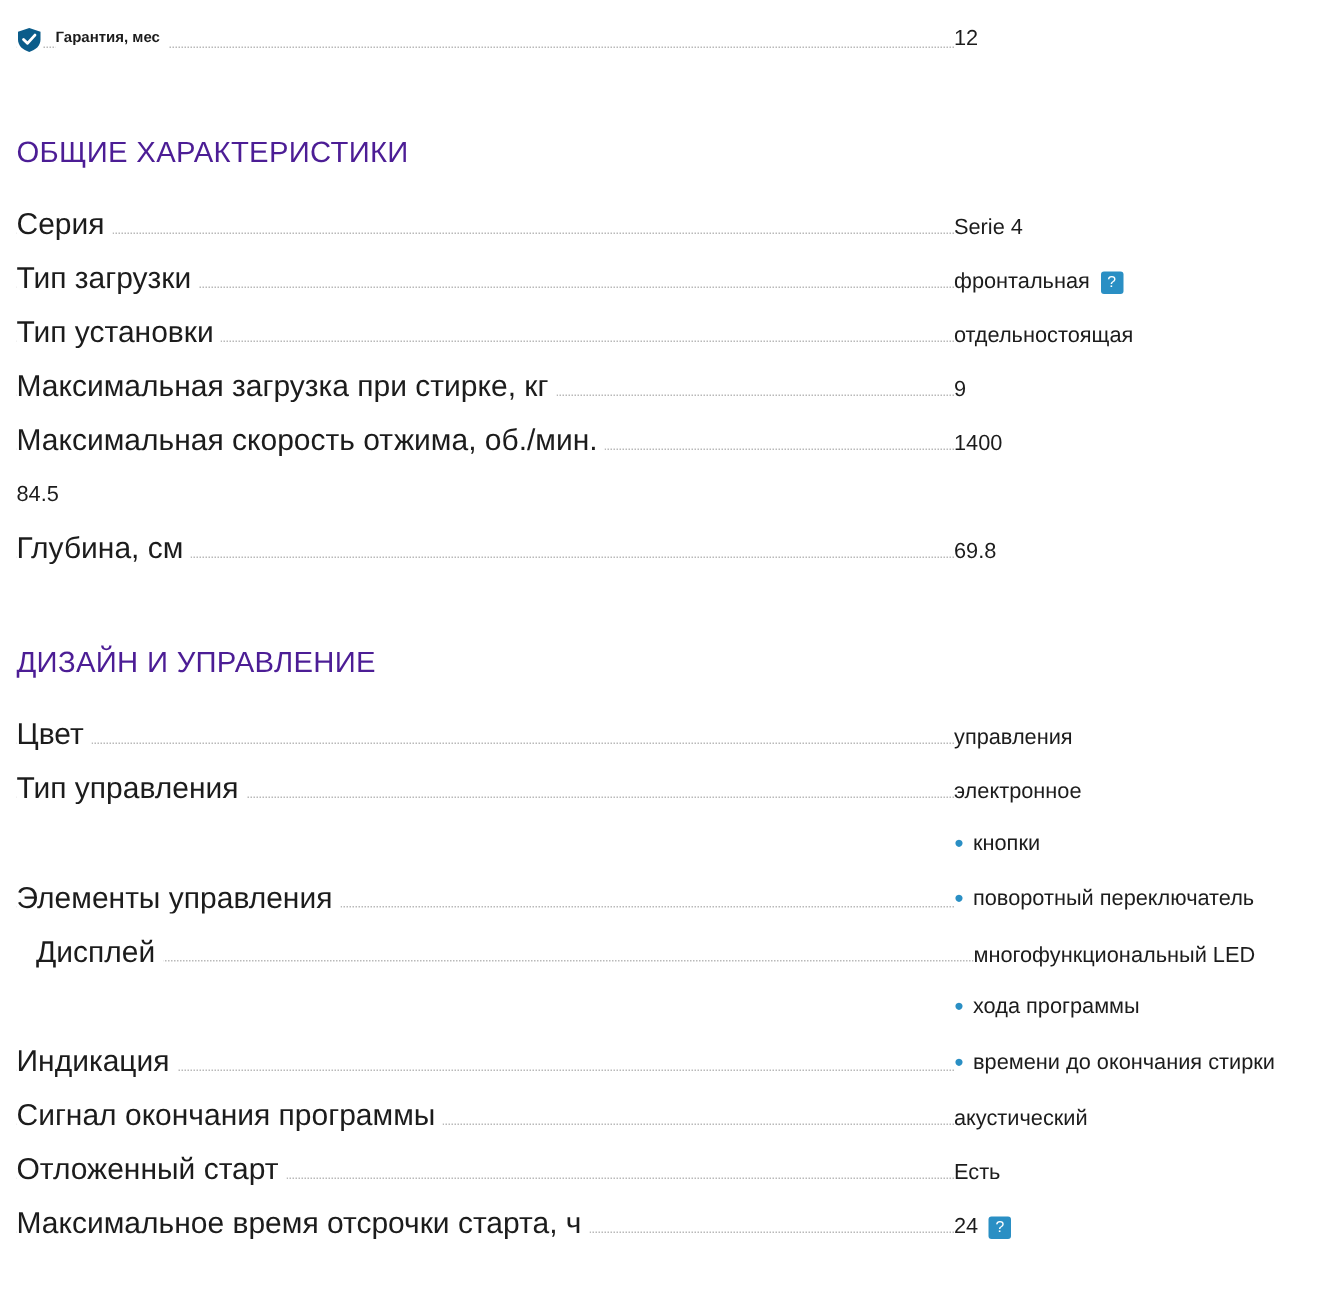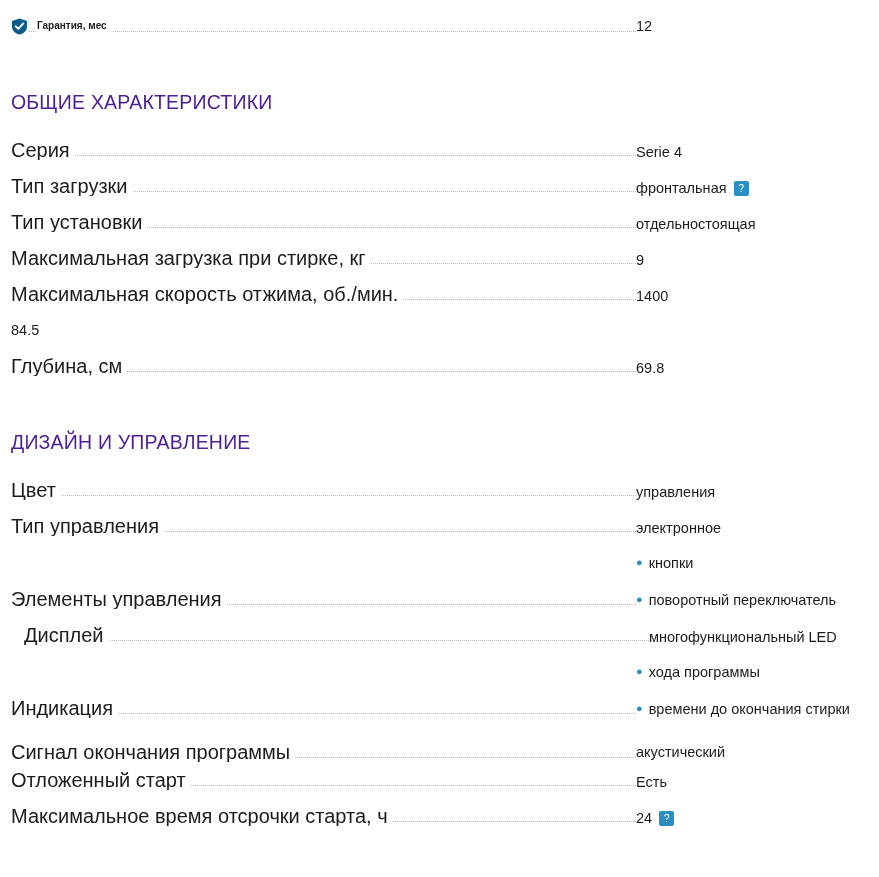--- a/index.html
+++ b/index.html
@@ -253,21 +253,21 @@
     <div class="label-wrap">
       <span class="dots"></span>
       <span class="label">Индикация</span>
     </div>
     <div class="value multi-value">
       <span class="bullet-line"><span class="bullet-dot">●</span><span>хода программы</span></span>
       <span class="bullet-line" style="margin-top:16px;"><span class="bullet-dot">●</span><span>времени до окончания стирки</span></span>
     </div>
   </div>
 
-  <div class="spec-row" style="margin-top:16px;align-items:center;">
+  <div class="spec-row" style="margin-top:16px;">
     <div class="label-wrap">
       <span class="dots"></span>
       <span class="label">Сигнал окончания программы</span>
     </div>
     <div class="value">акустический</div>
   </div>
 
   <div class="spec-row">
     <div class="label-wrap">
       <span class="dots"></span>

